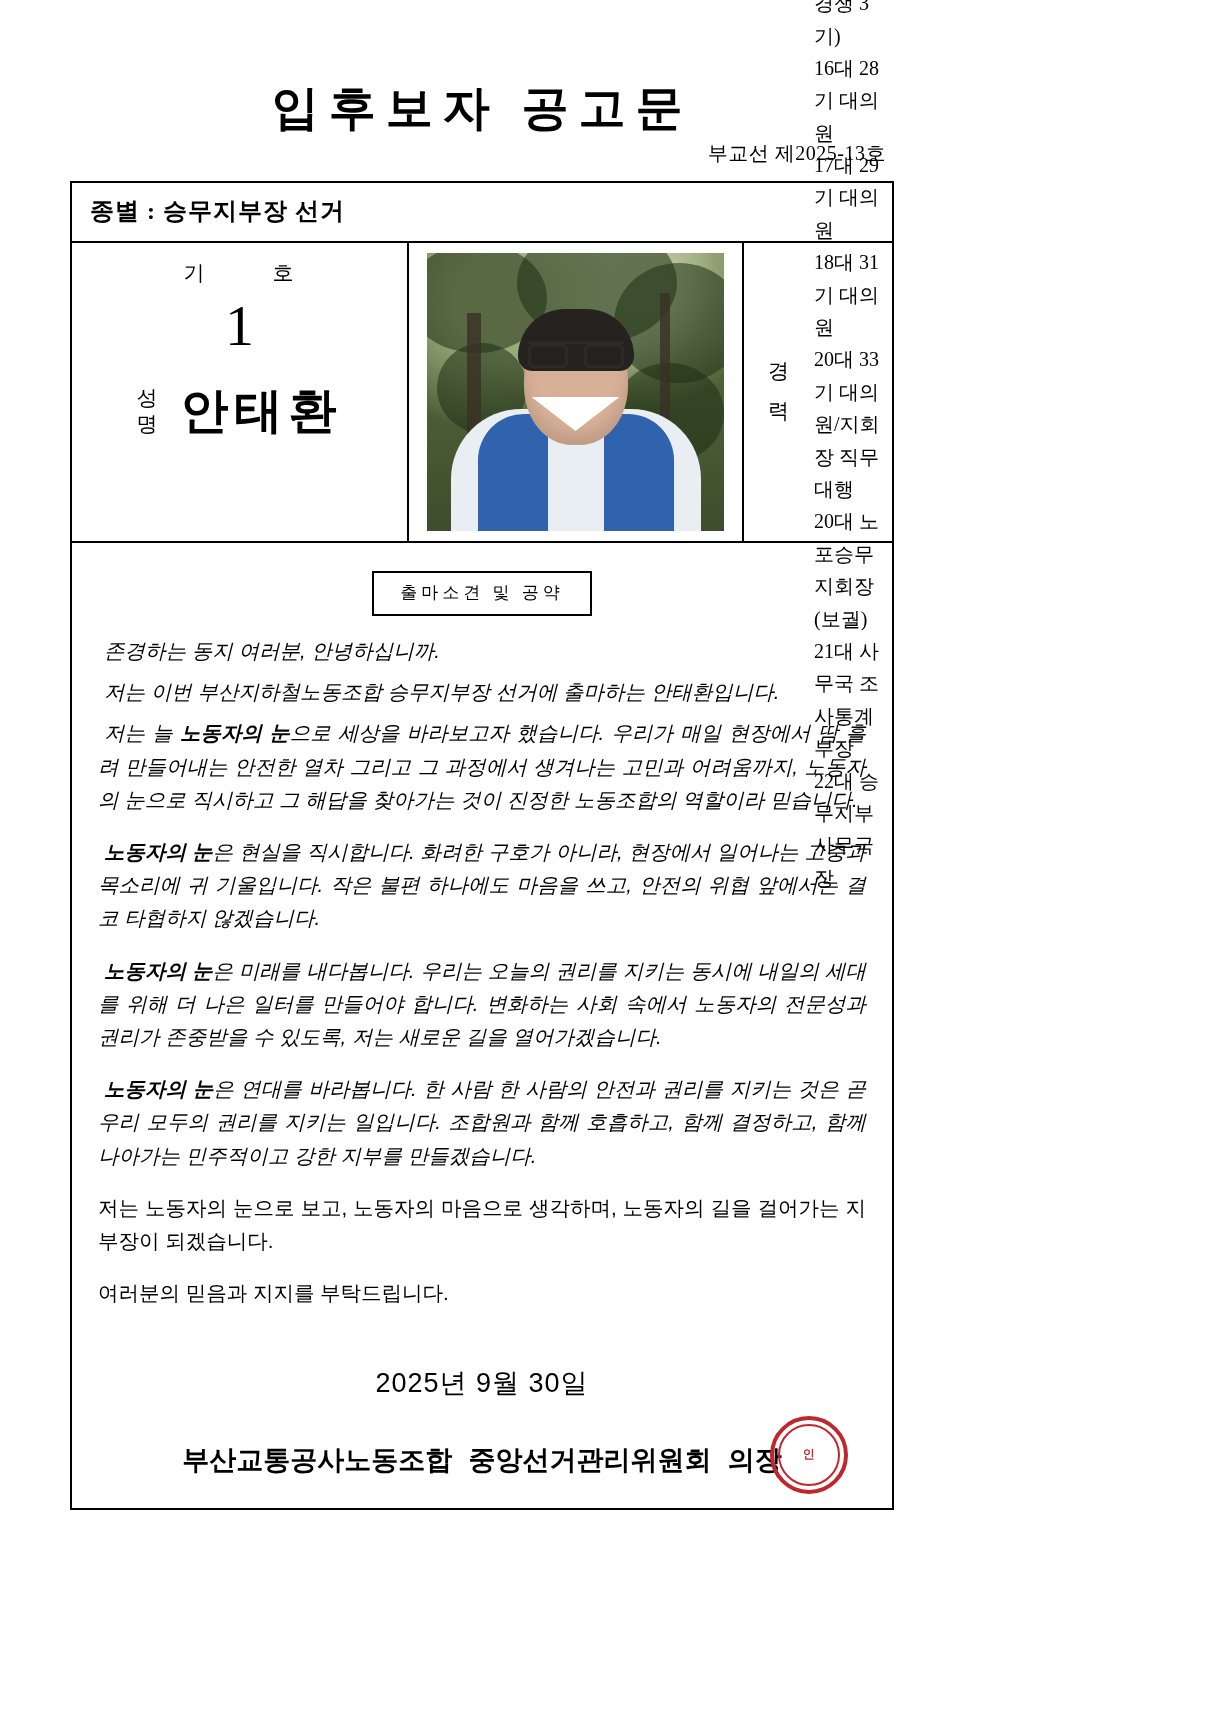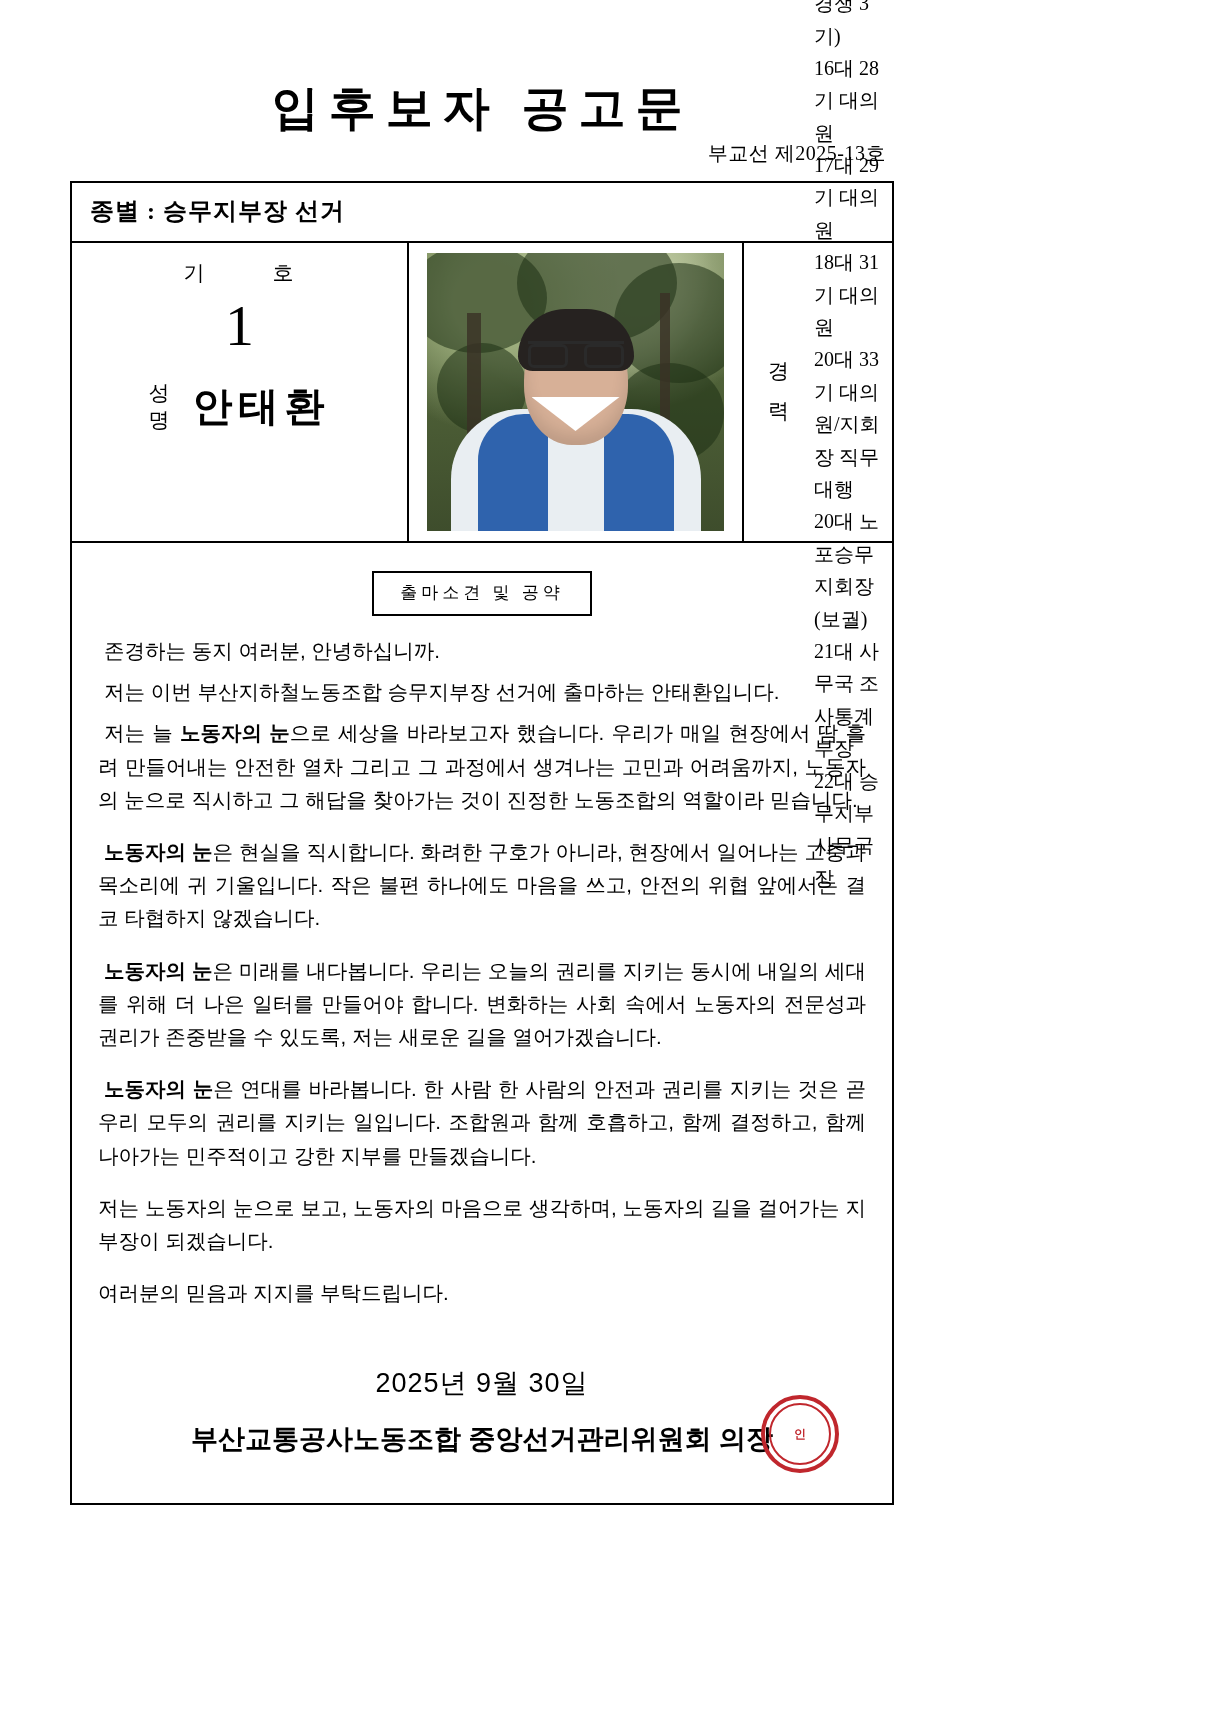--- a/index.html
+++ b/index.html
@@ -85,21 +85,21 @@
     margin-top: 24px;
     gap: 22px;
   }
   .name-label {
     font-size: 21px;
     line-height: 1.25;
     text-align: center;
     letter-spacing: 1px;
   }
   .name-big {
-    font-size: 40px;
+    font-size: 48px;
     font-weight: bold;
     letter-spacing: 6px;
     font-family: Liberation Mono, monospace;
     text-align: right;
   }
   .cand-photo-cell {
     width: 335px;
     border-right: 2px solid #000;
     display: flex;
     align-items: stretch;
@@ -251,41 +251,41 @@
   }
   .stmt-body p {
     font-size: 20.5px;
     line-height: 1.62;
     margin: 0 0 19px 0;
     text-align: justify;
     text-justify: inter-ideograph;
     font-family: "Liberation Sans", "DejaVu Sans", sans-serif;
   }
   .stmt-body p.lead { margin-bottom: 8px; }
-  .stmt-body p.indent { text-indent: 6px; }
+  .stmt-body p.indent { text-indent: 6px; font-style: italic; }
   .stmt-body b { font-weight: bold; }
   .sign-block {
     margin-top: 56px;
     text-align: center;
   }
   .sign-date {
     font-size: 27px;
     font-weight: normal;
     font-family: "Liberation Sans", "DejaVu Sans", sans-serif;
     letter-spacing: 1px;
   }
   .sign-org {
-    margin-top: 20px;
+    margin-top: 41px;
     font-size: 27px;
     font-weight: bold;
-    font-family: Liberation Sans, sans-serif;
+    font-family: Liberation Mono, monospace;
     letter-spacing: 0px;
     position: relative;
     display: inline-block;
-    padding-bottom: 46px;
+    padding-bottom: 30px;
   }
   .seal {
     position: absolute;
     right: -66px;
     top: -26px;
     width: 78px;
     height: 78px;
     border: 4px solid #c0272d;
     border-radius: 50%;
     color: #c0272d;

